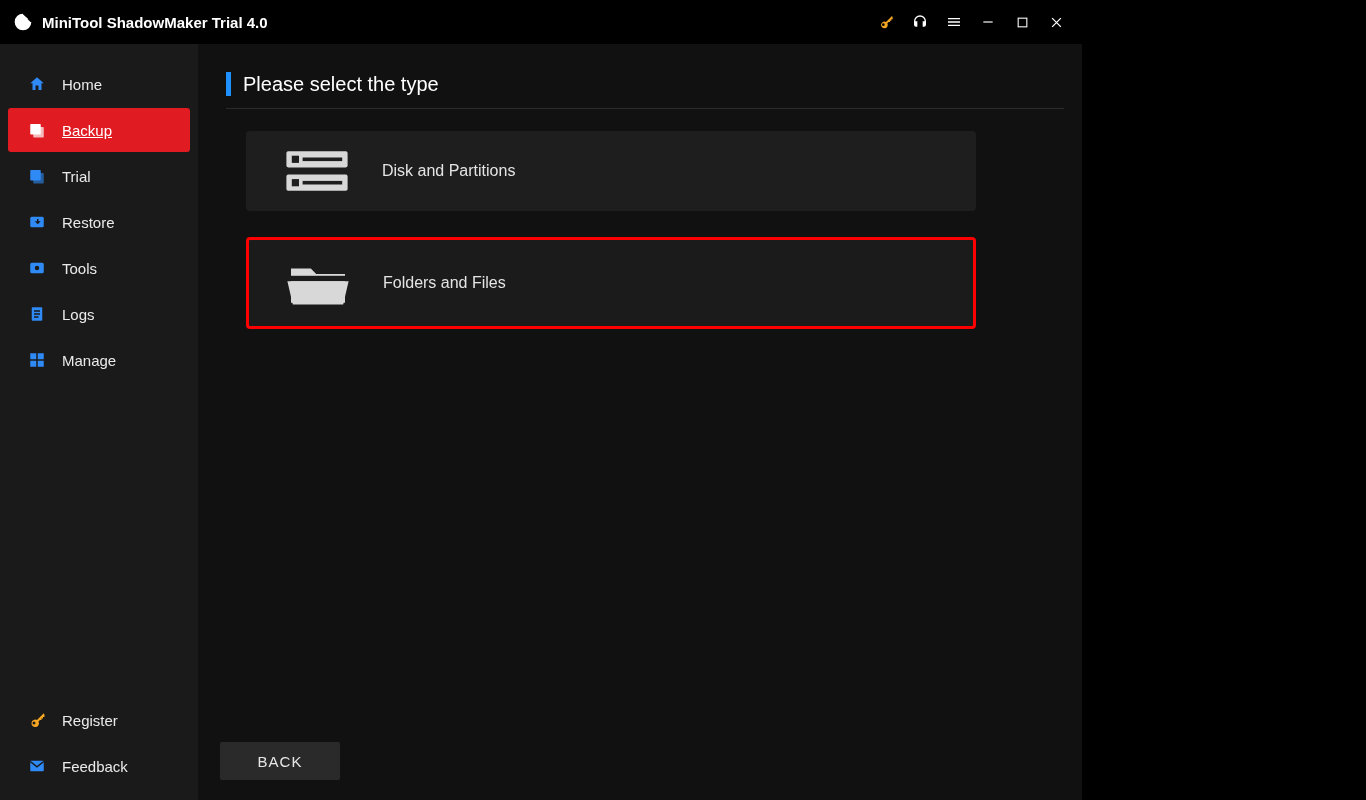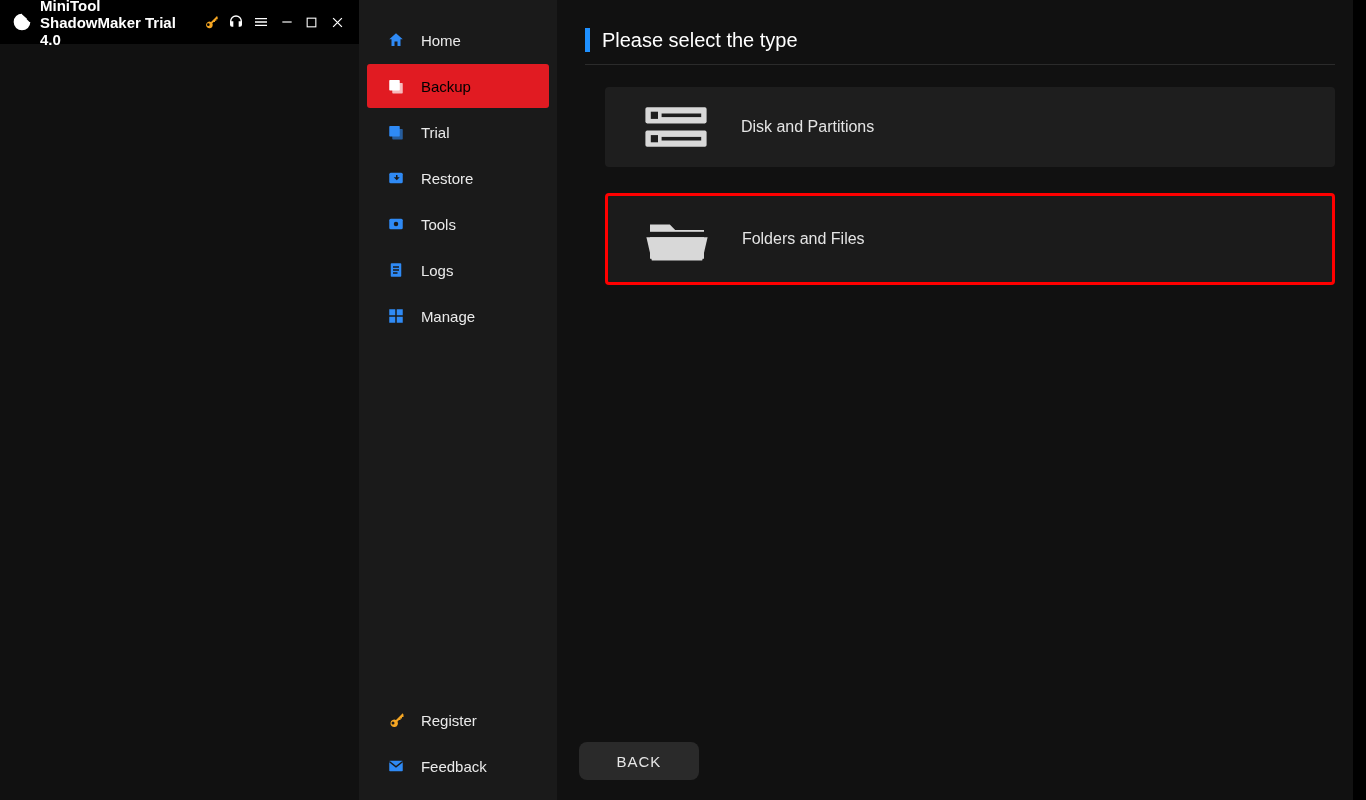--- a/index.html
+++ b/index.html
@@ -1,34 +1,34 @@
 <!DOCTYPE html>
 <html><head>
 <meta charset="utf-8">
 <style>
   * { box-sizing: border-box; margin: 0; padding: 0; }
   html, body { width: 1366px; height: 800px; overflow: hidden; font-family: "Segoe UI", Arial, sans-serif; background: #000; }
-  .window { width: 1276px; height: 800px; background: #111; display: flex; flex-direction: row; }
+  .window { width: 1082px; height: 800px; background: #111; display: flex; flex-direction: column; }
 
   
   .titlebar { height: 44px; background: #000; display: flex; align-items: center; padding: 0 12px; color: #fff; }
   .titlebar .logo { width: 22px; height: 22px; margin-right: 8px; display: flex; align-items: center; justify-content: center; }
   .titlebar .title { font-size: 15px; font-weight: 600; }
   .titlebar .spacer { flex: 1; }
   .titlebar .tb-icon { width: 28px; height: 28px; display: flex; align-items: center; justify-content: center; margin-left: 6px; cursor: pointer; color: #fff; }
   .titlebar .tb-icon.key { color: #f5a623; }
 
   
   .body { flex: 1; display: flex; min-height: 0; }
 
   
   .sidebar { width: 198px; background: #1a1a1a; display: flex; flex-direction: column; padding-top: 18px; }
   .nav { display: flex; flex-direction: column; }
   .nav-item { height: 44px; display: flex; align-items: center; padding-left: 18px; color: #eaeaea; font-size: 15px; cursor: pointer; margin: 0 8px 2px 8px; border-radius: 3px; }
-  .nav-item.active { background: #e11b22; color: #000000; }
+  .nav-item.active { background: #e11b22; color: #ffffff; text-decoration: underline; }
   .nav-item .icon { width: 22px; height: 22px; margin-right: 14px; display: flex; align-items: center; justify-content: center; }
   .nav-item.active .icon svg { fill: #fff; }
   .nav-item .icon svg { fill: #2f8af5; }
   .sidebar .grow { flex: 1; }
   .sidebar .bottom { padding-bottom: 10px; }
   .bottom .nav-item .icon.reg svg { fill: #f5a623; }
   .bottom .nav-item .icon.fb svg { fill: #2f8af5; }
 
   
   .content { flex: 1; background: #111; padding: 28px 18px 0 18px; display: flex; flex-direction: column; min-width: 0; }
@@ -36,21 +36,21 @@
   .heading-bar { width: 5px; height: 24px; background: #1e90ff; margin-right: 12px; }
   .heading-text { color: #fff; font-size: 20px; font-weight: 400; }
 
   .options { display: flex; flex-direction: column; gap: 26px; margin-left: 30px; width: 730px; }
   .option-card { background: #1e1e1e; border-radius: 4px; height: 80px; display: flex; align-items: center; padding-left: 32px; cursor: pointer; border: 2px solid transparent; }
   .option-card.highlight { border: 3px solid #ff0000; background: #1b1b1b; height: 92px; text-align: right; }
   .option-icon { width: 74px; height: 56px; display: flex; align-items: center; justify-content: center; margin-right: 28px; }
   .option-label { color: #e4e4e4; font-size: 16px; }
 
   .footer { margin-top: auto; padding: 0 0 20px 4px; }
-  .back-btn { background: #2a2a2a; color: #e6e6e6; border: none; width: 120px; height: 38px; font-size: 15px; letter-spacing: 1px; cursor: pointer; border-radius: 8px; }
+  .back-btn { background: #2a2a2a; color: #e6e6e6; border: none; width: 120px; height: 38px; font-size: 15px; letter-spacing: 1px; cursor: pointer; border-radius: 2px; }
 
 </style>
 </head>
 <body>
 
 <div class="window">
 
   <div class="titlebar">
     <div class="logo">
       <svg viewBox="0 0 24 24" width="20" height="20">

